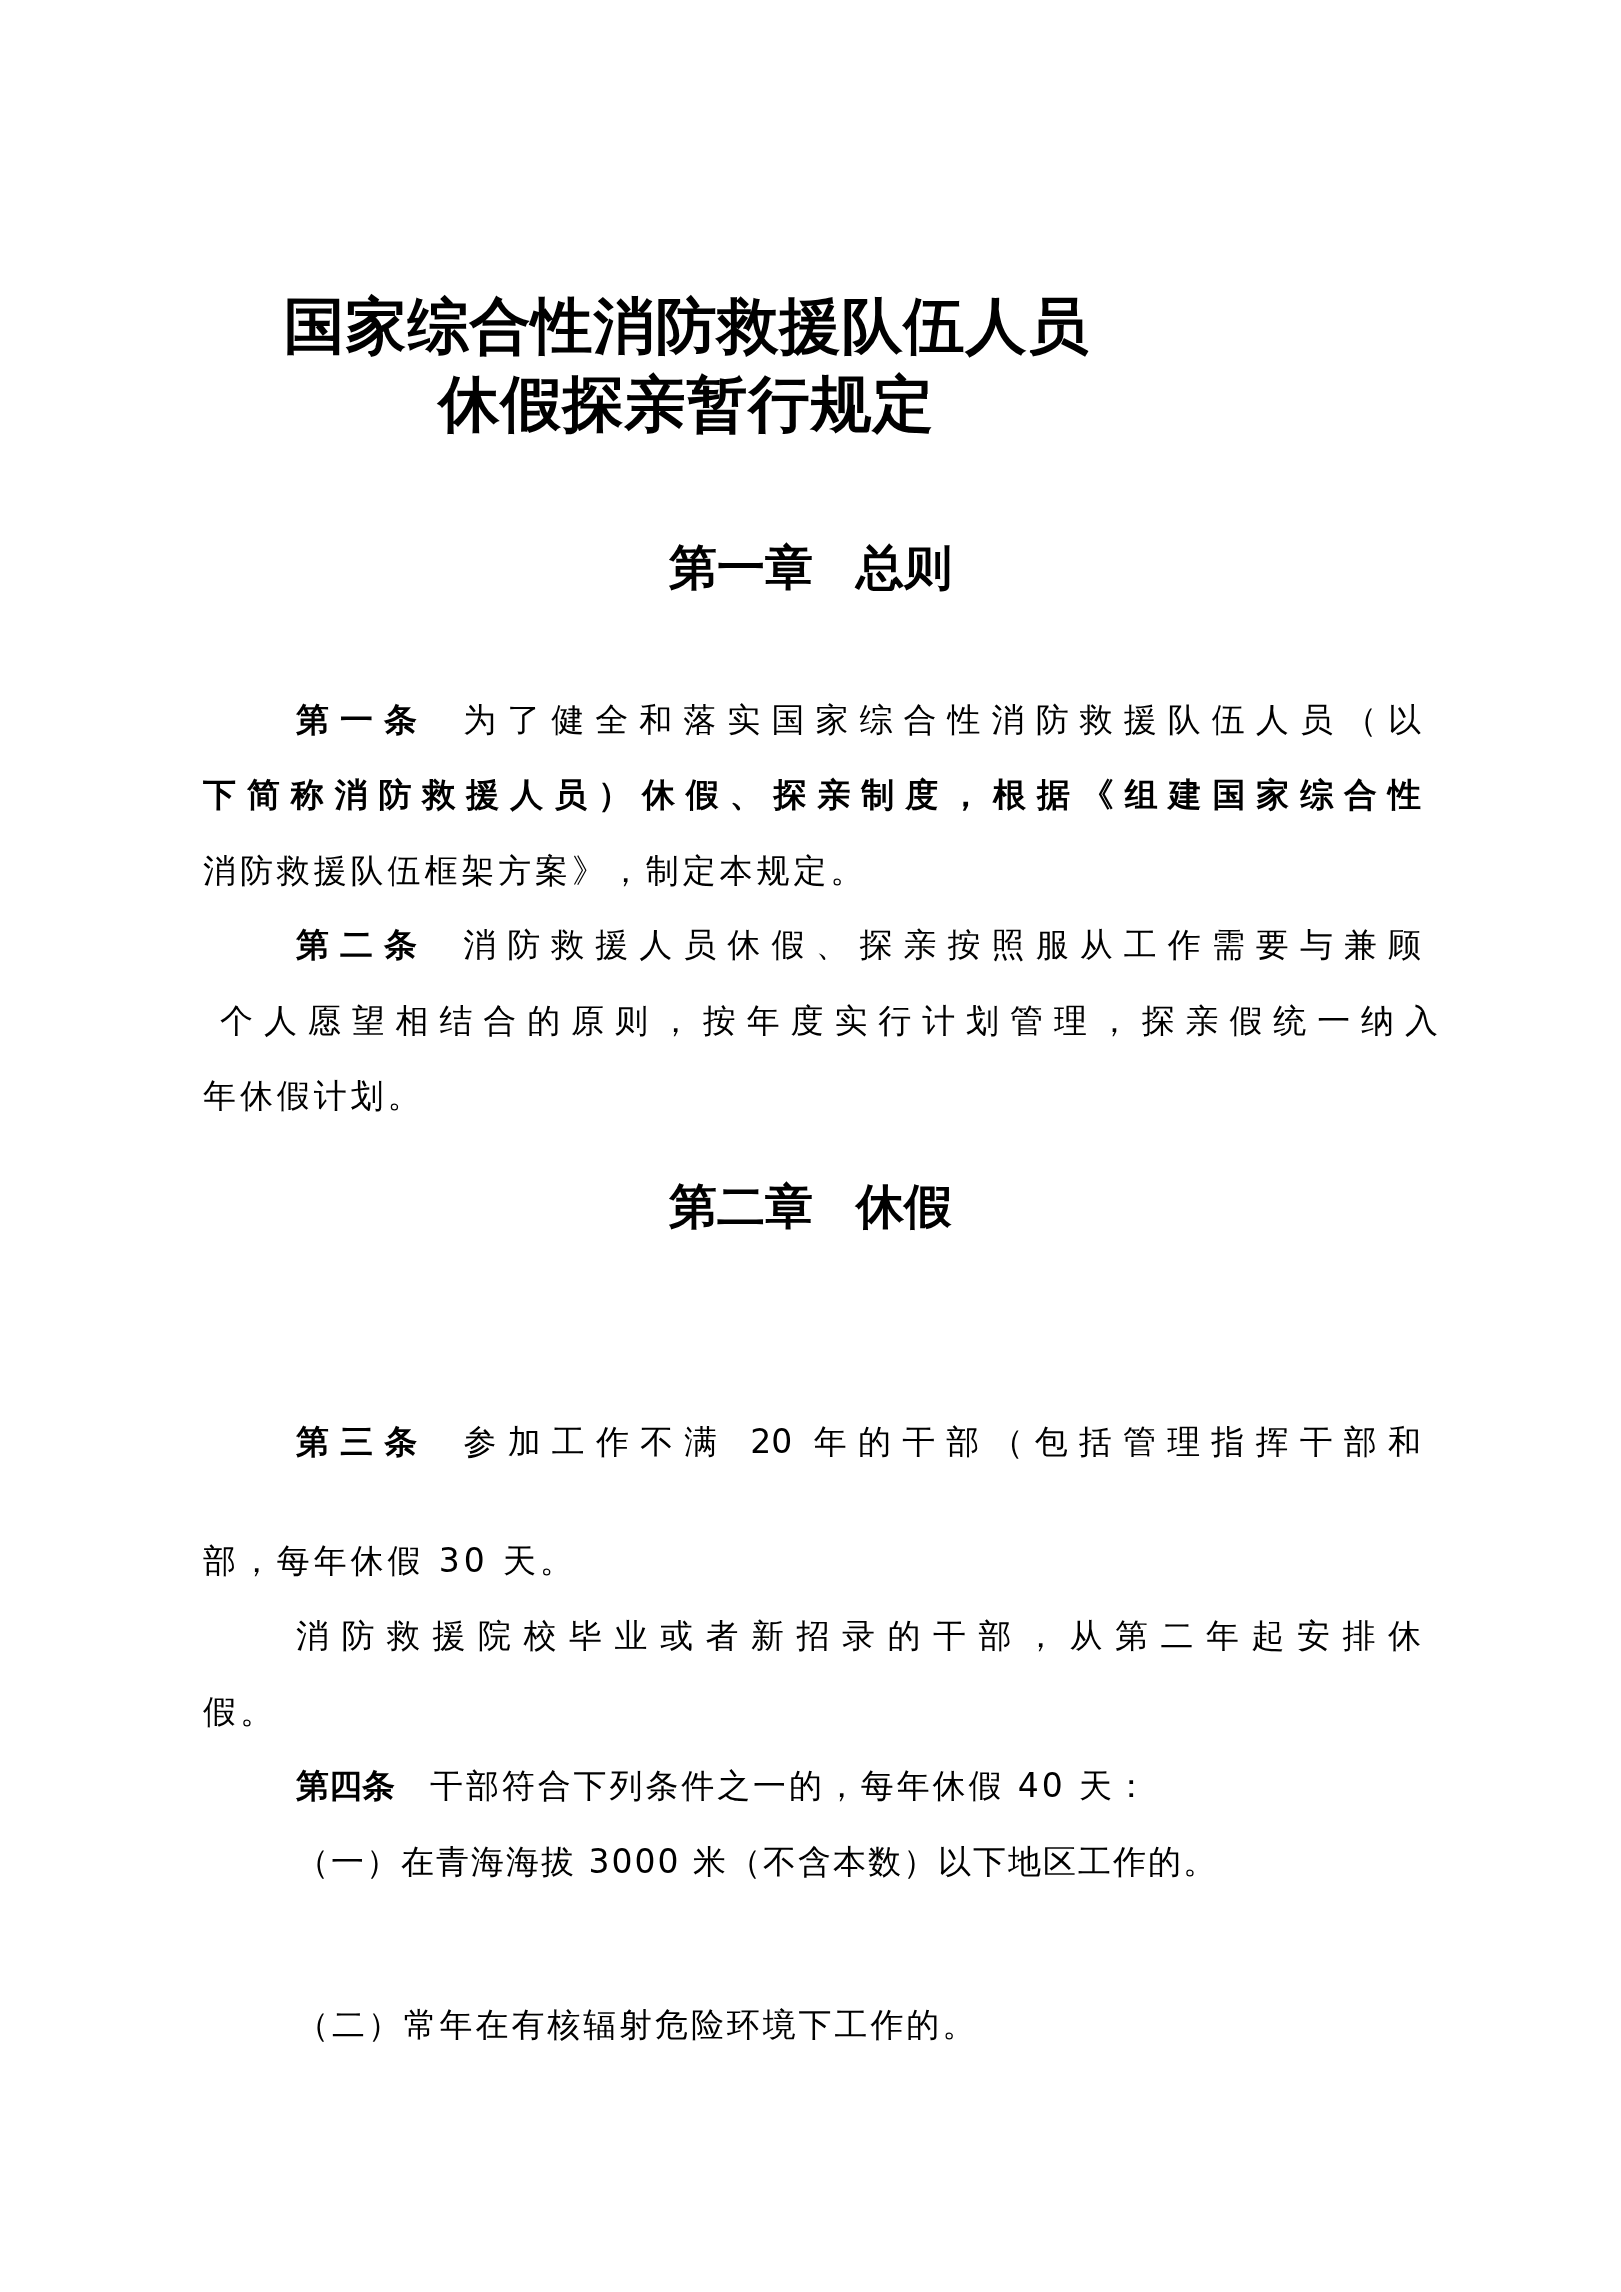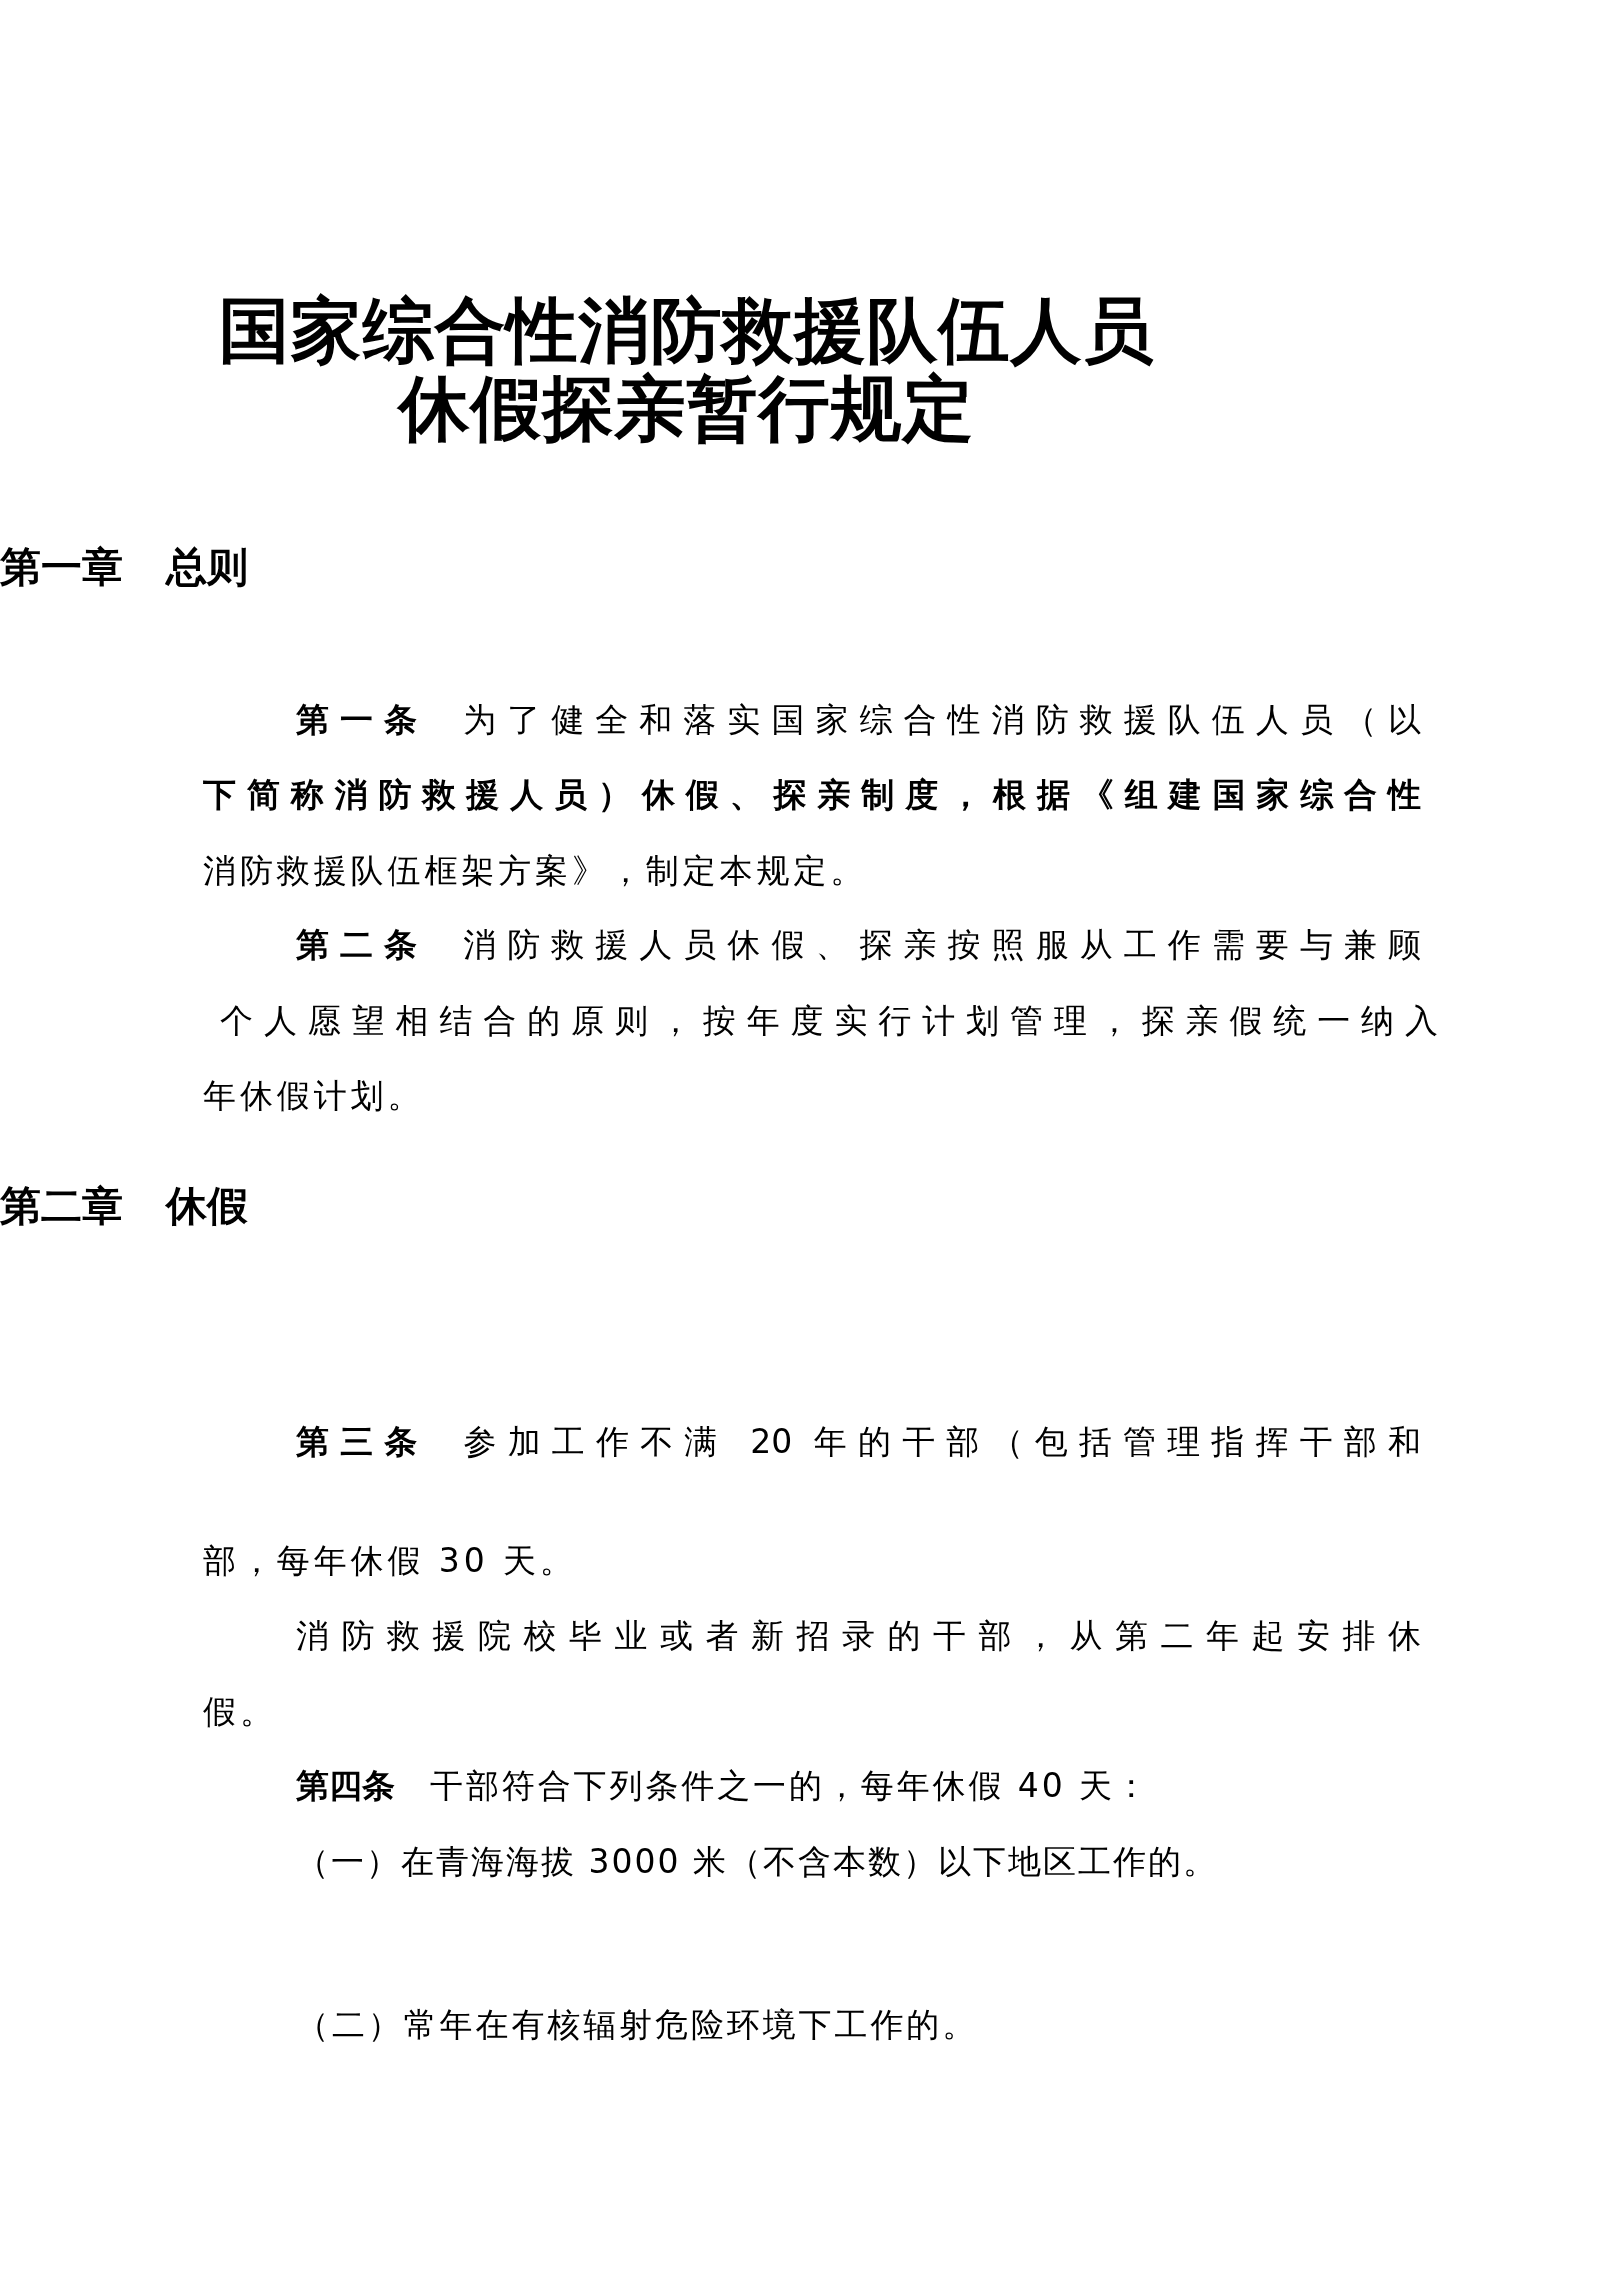--- a/index.html
+++ b/index.html
@@ -1,26 +1,26 @@
 <!DOCTYPE html>
 <html><head>
 <meta charset="utf-8">
 <style>
   html, body { margin: 0; padding: 0; background: #ffffff; }
   body { width: 1621px; height: 2293px; position: relative; overflow: hidden; color: #000; }
   .page { position: absolute; left: 0; top: 0; width: 1621px; height: 2293px; }
   .title {
     position: absolute; left: 0; width: 1373px; text-align: center;
-    font-family: Liberation Serif, serif; font-weight: bold;
-    font-size: 71px; line-height: 78px; letter-spacing: 1px;
+    font-family: Liberation Mono, monospace; font-weight: bold;
+    font-size: 61px; line-height: 78px; letter-spacing: 1px;
   }
   .chapter {
-    position: absolute; left: 0; width: 1621px; 
+    position: absolute; left: 0; width: 1621px; text-align: center;
     font-family: "DejaVu Sans", "Liberation Sans", sans-serif; font-weight: bold;
-    font-size: 41px; line-height: 49px;
+    font-size: 48px; line-height: 49px;
   }
   .chapter .gap { display: inline-block; width: 43px; }
   .line {
     position: absolute; left: 203px; width: 1218px;
     font-family: "DejaVu Sans", "Liberation Sans", sans-serif;
     font-size: 33px; line-height: 49px; white-space: nowrap;
     text-align-last: justify; text-align: justify;
   }
   .line.short { text-align-last: left; letter-spacing: 3.9px; }
   .indent { left: 296px; width: 1125px; }

